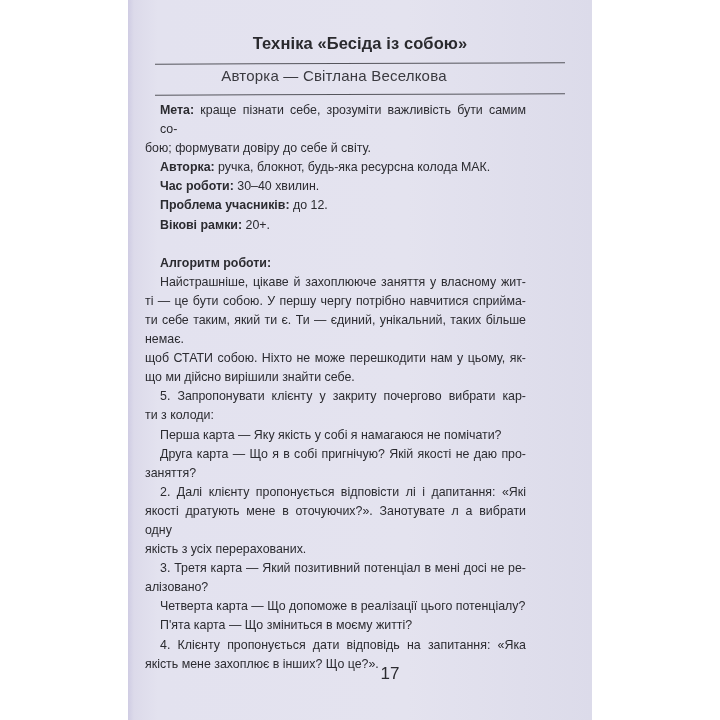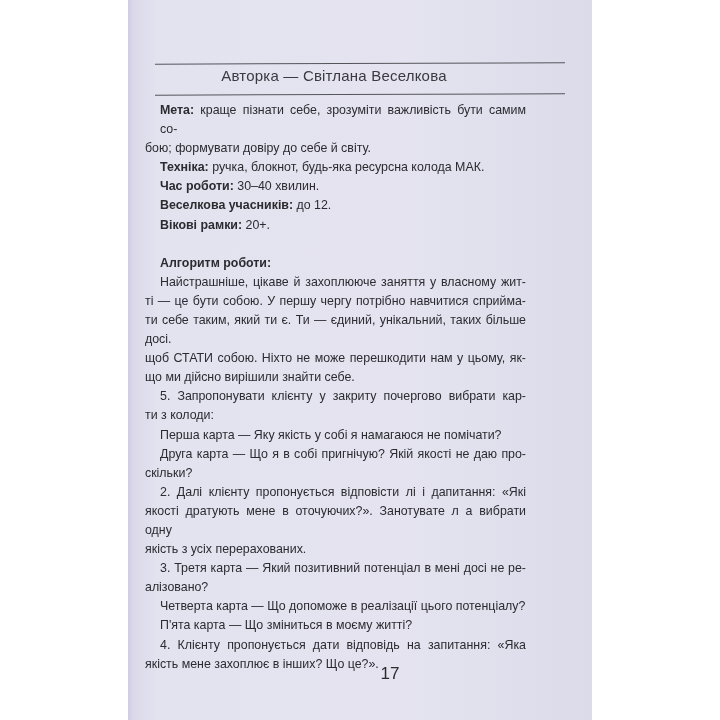--- a/index.html
+++ b/index.html
@@ -36,46 +36,47 @@
   .gap { height: 19px; }
   .pagenum {
     position: absolute; left: 0; width: 464px; top: 664px; text-align: center;
     font-size: 17px; color: #2b2b30; margin-left: 30px;
   }
 </style>
 </head>
 <body>
 
 <div class="page">
+  <div class="title">Техніка «Бесіда із собою»</div>
   <div class="rule r1"></div>
   <div class="author">Авторка — Світлана Веселкова</div>
   <div class="rule r2"></div>
 
   <div class="body">
     <span class="line ind just"><span class="lbl">Мета:</span><span> краще пізнати себе, зрозуміти важливість бути самим со-</span></span>
     <span class="line">бою; формувати довіру до себе й світу.</span>
-    <span class="line ind"><span class="lbl">Техніка:</span><span> ручка, блокнот, будь-яка ресурсна колода МАК.</span></span>
+    <span class="line ind"><span class="lbl">Авторка:</span><span> ручка, блокнот, будь-яка ресурсна колода МАК.</span></span>
     <span class="line ind"><span class="lbl">Час роботи:</span><span> 30–40 хвилин.</span></span>
-    <span class="line ind"><span class="lbl">Веселкова учасників:</span><span> до 12.</span></span>
+    <span class="line ind"><span class="lbl">Проблема учасників:</span><span> до 12.</span></span>
     <span class="line ind"><span class="lbl">Вікові рамки:</span><span> 20+.</span></span>
 
     <div class="gap"></div>
 
     <span class="line ind lbl">Алгоритм роботи:</span>
     <span class="line ind just">Найстрашніше, цікаве й захоплююче заняття у власному жит-</span>
     <span class="line just">ті — це бути собою. У першу чергу потрібно навчитися сприйма-</span>
     <span class="line just">ти себе таким, який ти є. Ти — єдиний, унікальний, таких більше</span>
-    <span class="line">досі.</span>
+    <span class="line">немає.</span>
     <span class="line just">щоб СТАТИ собою. Ніхто не може перешкодити нам у цьому, як-</span>
     <span class="line">що ми дійсно вирішили знайти себе.</span>
     <span class="line ind just">5. Запропонувати клієнту у закриту почергово вибрати кар-</span>
     <span class="line">ти з колоди:</span>
     <span class="line ind">Перша карта — Яку якість у собі я намагаюся не помічати?</span>
     <span class="line ind just">Друга карта — Що я в собі пригнічую? Якій якості не даю про-</span>
-    <span class="line">скільки?</span>
+    <span class="line">заняття?</span>
     <span class="line ind just">2. Далі клієнту пропонується відповісти лі і дапитання: «Які</span>
     <span class="line just">якості дратують мене в оточуючих?». Занотувате л а вибрати одну</span>
     <span class="line">якість з усіх перерахованих.</span>
     <span class="line ind just">3. Третя карта — Який позитивний потенціал в мені досі не ре-</span>
     <span class="line">алізовано?</span>
     <span class="line ind">Четверта карта — Що допоможе в реалізації цього потенціалу?</span>
     <span class="line ind">П'ята карта — Що зміниться в моєму житті?</span>
     <span class="line ind just">4. Клієнту пропонується дати відповідь на запитання: «Яка</span>
     <span class="line">якість мене захоплює в інших? Що це?».</span>
   </div>

